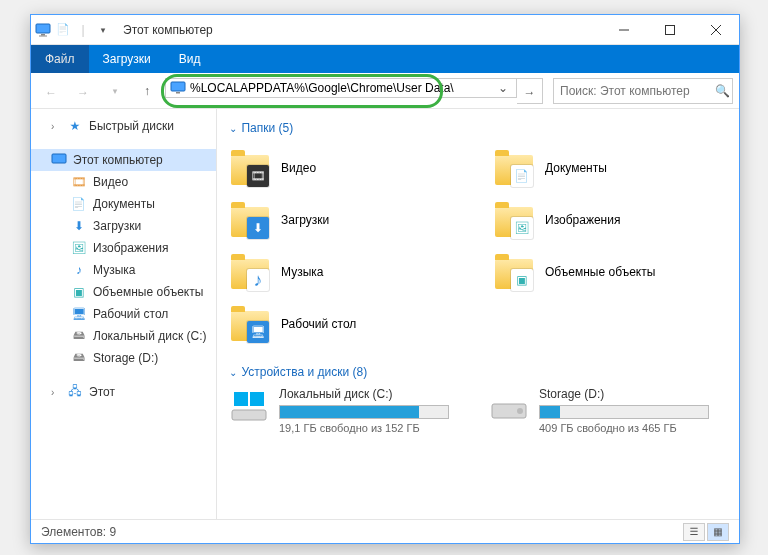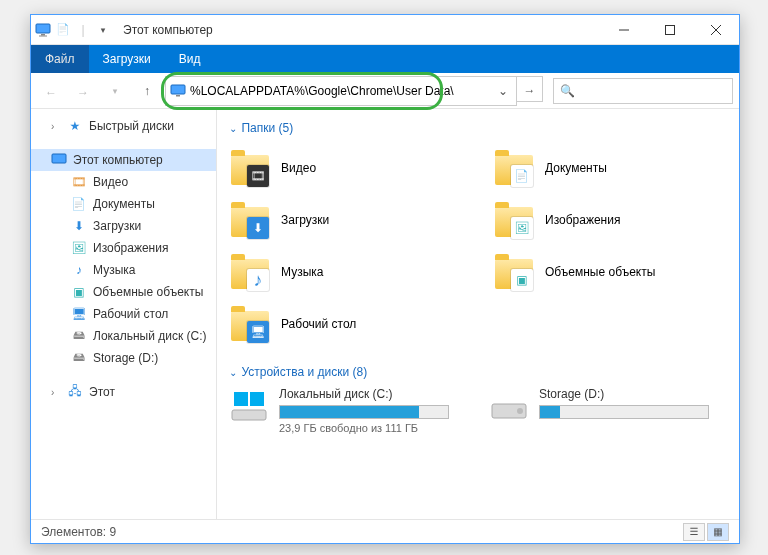--- a/index.html
+++ b/index.html
@@ -13,21 +13,21 @@
 .win-controls { margin-left: auto; display: flex; }
 .win-btn { width: 46px; height: 30px; background: transparent; border: none; display: flex; align-items: center; justify-content: center; color: #333; }
 .menubar { height: 28px; background: #0078d7; display: flex; align-items: stretch; }
 .menu-file { background: #0c5aa6; color: #e5e5e5; padding: 0 14px; display: flex; align-items: center; }
 .menu-item { color: #fff; padding: 0 14px; display: flex; align-items: center; }
 .toolbar { height: 36px; display: flex; align-items: center; padding: 0 6px; gap: 4px; border-bottom: 1px solid #e5e5e5; }
 .nav-btn { width: 28px; height: 28px; background: transparent; border: none; display: flex; align-items: center; justify-content: center; color: #555; }
 .nav-btn.disabled { color: #bbb; }
 .addr-wrap { flex: 1; position: relative; }
 .addr-highlight { position: absolute; left: -4px; top: -4px; right: 100px; bottom: -4px; border: 3px solid #3cb043; border-radius: 16px; pointer-events: none; }
-.addrbar { height: 30px; border: 1px solid #ccc; display: flex; align-items: center; padding: 0 4px; background: #fff; }
+.addrbar { height: 20px; border: 1px solid #ccc; display: flex; align-items: center; padding: 0 4px; background: #fff; }
 .addr-input { flex: 1; border: none; outline: none; font-size: 12px; padding: 0 4px; }
 .addr-drop { color: #555; padding: 0 4px; }
 .refresh-btn { width: 26px; height: 26px; border: 1px solid #ccc; border-left: none; background: #fff; display: flex; align-items: center; justify-content: center; color: #555; }
 .search-box { width: 180px; height: 26px; border: 1px solid #ccc; display: flex; align-items: center; margin-left: 6px; background: #fff; padding: 0 6px; }
 .search-box input { border: none; outline: none; flex: 1; color: #999; }
 .search-ico { color: #888; }
 .body { flex: 1; display: flex; overflow: hidden; }
 .sidebar { width: 186px; border-right: 1px solid #e5e5e5; padding: 6px 0; overflow: hidden; }
 .tree-item { display: flex; align-items: center; height: 22px; padding-left: 20px; gap: 6px; color: #333; }
 .tree-item.lv2 { padding-left: 40px; }
@@ -118,20 +118,21 @@
               </svg>
           </span>
           <input class="addr-input" value="%LOCALAPPDATA%\Google\Chrome\User Data\" style="">
           <span class="addr-drop">⌄</span>
         </div>
         <button class="refresh-btn">→</button>
       </div>
       <div class="addr-highlight"></div>
     </div>
     <div class="search-box">
+      <input placeholder="Поиск: Этот компьютер" style="">
       <span class="search-ico">🔍</span>
     </div>
   </div>
 
   <div class="body">
     <div class="sidebar">
       <div class="tree-item">
         <span class="tree-caret">›</span>
         <span class="tree-ico" style="color:#2e8bde">★</span>
         <span>Быстрый диски</span>
@@ -258,37 +259,38 @@
                   <rect x="2" y="22" width="34" height="10" rx="2" fill="#d9d9d9" stroke="#aaa"></rect>
                   <rect x="4" y="4" width="14" height="14" fill="#00adef"></rect>
                   <rect x="20" y="4" width="14" height="14" fill="#00adef"></rect>
                 </svg>
               </div>
             <div class="drive-info">
               <div class="drive-name">Локальный диск (C:)</div>
               <div class="drive-bar">
                   <div class="drive-fill" id="fill-c" style="width: 83%;"></div>
                 </div>
-              <div class="drive-stats">23,9 ГБ свободно из 111 ГБ</div>
+              <div class="drive-stats">19,1 ГБ свободно из 152 ГБ</div>
             </div>
           </div>
         </div>
         <div class="drive">
           <div class="drive-head">
             <div class="drive-ico">
                 <svg width="38" height="38" viewBox="0 0 38 38">
                   <rect x="2" y="16" width="34" height="14" rx="2" fill="#d9d9d9" stroke="#aaa"></rect>
                   <ellipse cx="30" cy="23" rx="3" ry="3" fill="#bbb"></ellipse>
                 </svg>
               </div>
             <div class="drive-info">
               <div class="drive-name">Storage (D:)</div>
               <div class="drive-bar">
                   <div class="drive-fill" id="fill-d" style="width: 12%;"></div>
                 </div>
+              <div class="drive-stats">409 ГБ свободно из 465 ГБ</div>
             </div>
           </div>
         </div>
       </div>
     </div>
   </div>
 
   <div class="statusbar">
     <span>Элементов: 9</span>
     <div class="view-btns">

